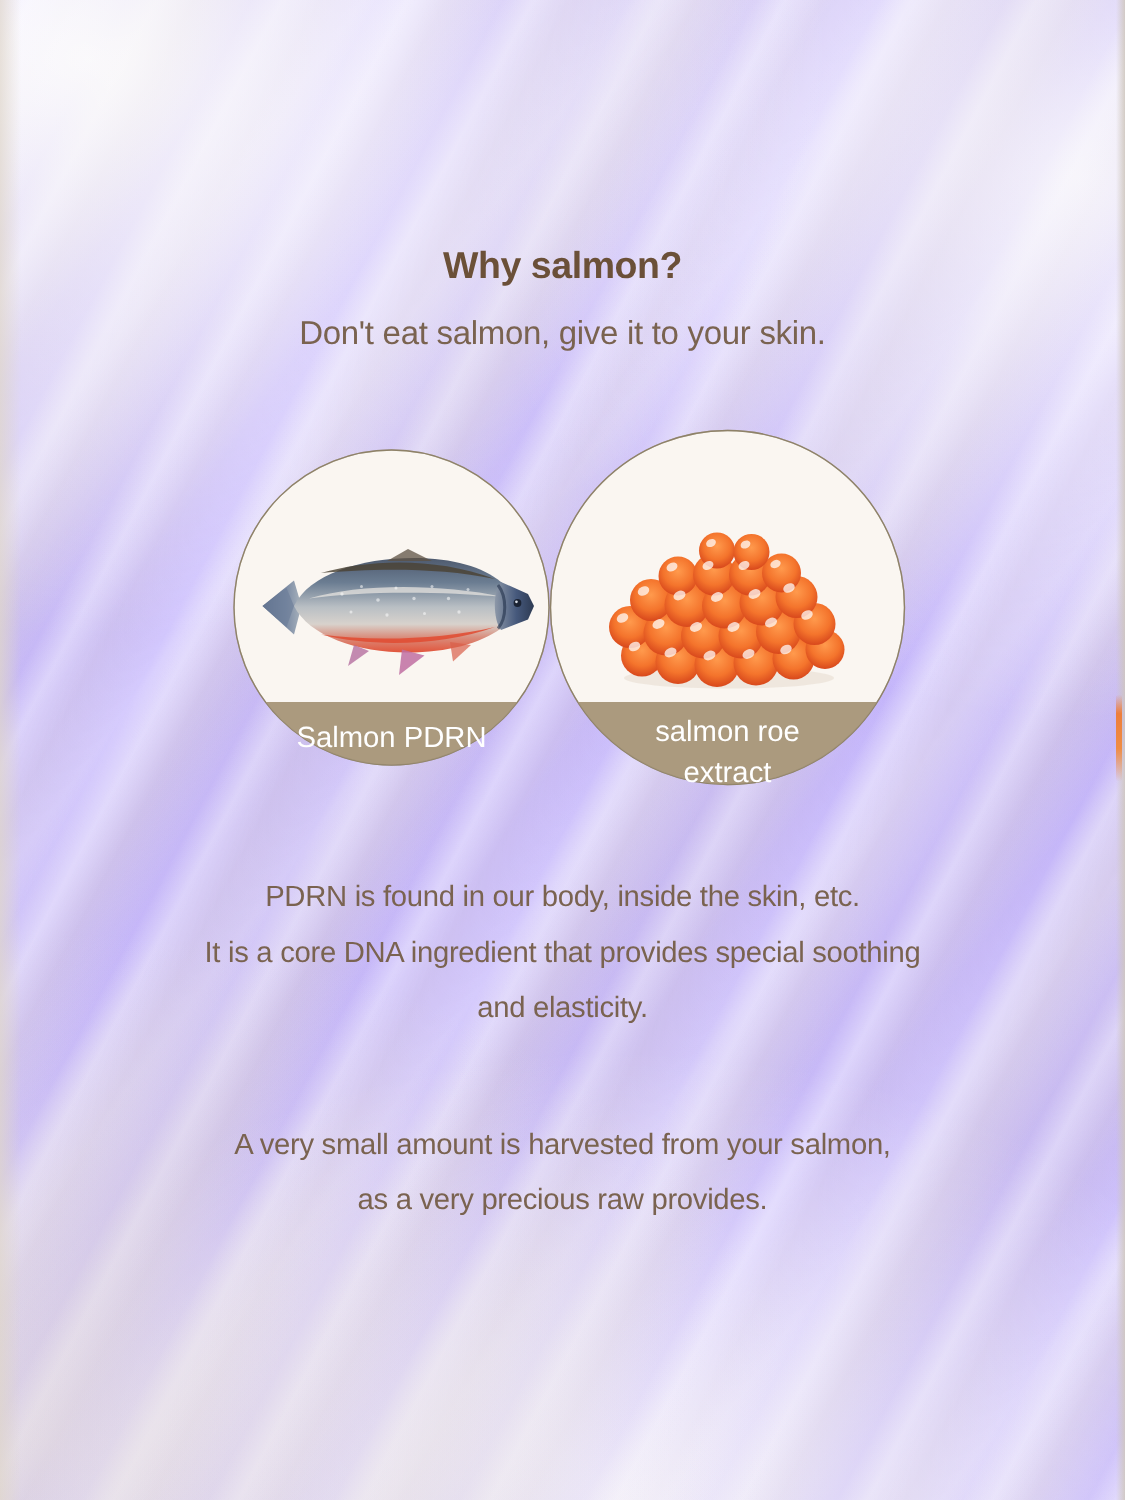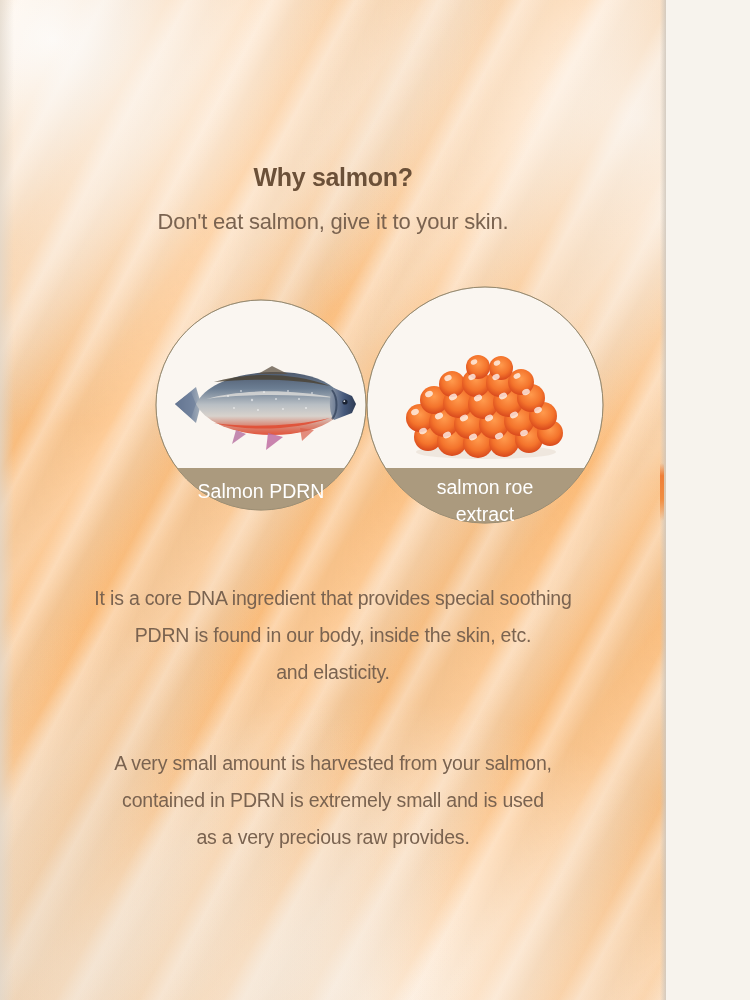--- a/index.html
+++ b/index.html
@@ -10,24 +10,24 @@
     width: 750px;
     height: 1000px;
     overflow: hidden;
     font-family: "Liberation Sans", sans-serif;
     background: #f7f3ed;
   }
 
   
   .page {
     position: relative;
-    width: 666px;
+    width: 750px;
     height: 1000px;
     overflow: hidden;
-    background: #fdba74;
+    background: #c4b5fd;
   }
   .silk {
     position: absolute;
     inset: 0;
     pointer-events: none;
   }
   .silk-a {
     background:
       repeating-linear-gradient(118deg,
         rgba(255,255,255,0.00) 0px,
@@ -305,24 +305,23 @@
 
     <circle cx="261" cy="405" r="105" fill="none" stroke="#8f8269" stroke-width="0.9" opacity=".45"></circle>
     <circle cx="485" cy="405" r="118" fill="none" stroke="#8f8269" stroke-width="0.9" opacity=".45"></circle>
 
     <text x="261" y="498" text-anchor="middle" font-family="Liberation Sans, sans-serif" font-size="19.5" fill="#ffffff" id="t-left">Salmon PDRN</text>
     <text x="485" y="494" text-anchor="middle" font-family="Liberation Sans, sans-serif" font-size="19.5" fill="#ffffff" id="t-right-1">salmon roe</text>
     <text x="485" y="521" text-anchor="middle" font-family="Liberation Sans, sans-serif" font-size="19.5" fill="#ffffff" id="t-right-2">extract</text>
   </svg>
 
   <div class="copy-block copy-1">
+    <div class="copy-line">PDRN is found in our body, inside the skin, etc.</div>
     <div class="copy-line">It is a core DNA ingredient that provides special soothing</div>
-    <div class="copy-line">PDRN is found in our body, inside the skin, etc.</div>
     <div class="copy-line">and elasticity.</div>
   </div>
 
   <div class="copy-block copy-2">
     <div class="copy-line">A very small amount is harvested from your salmon,</div>
-    <div class="copy-line">contained in PDRN is extremely small and is used</div>
     <div class="copy-line">as a very precious raw provides.</div>
   </div>
 
 </div>
 
 </body></html>

